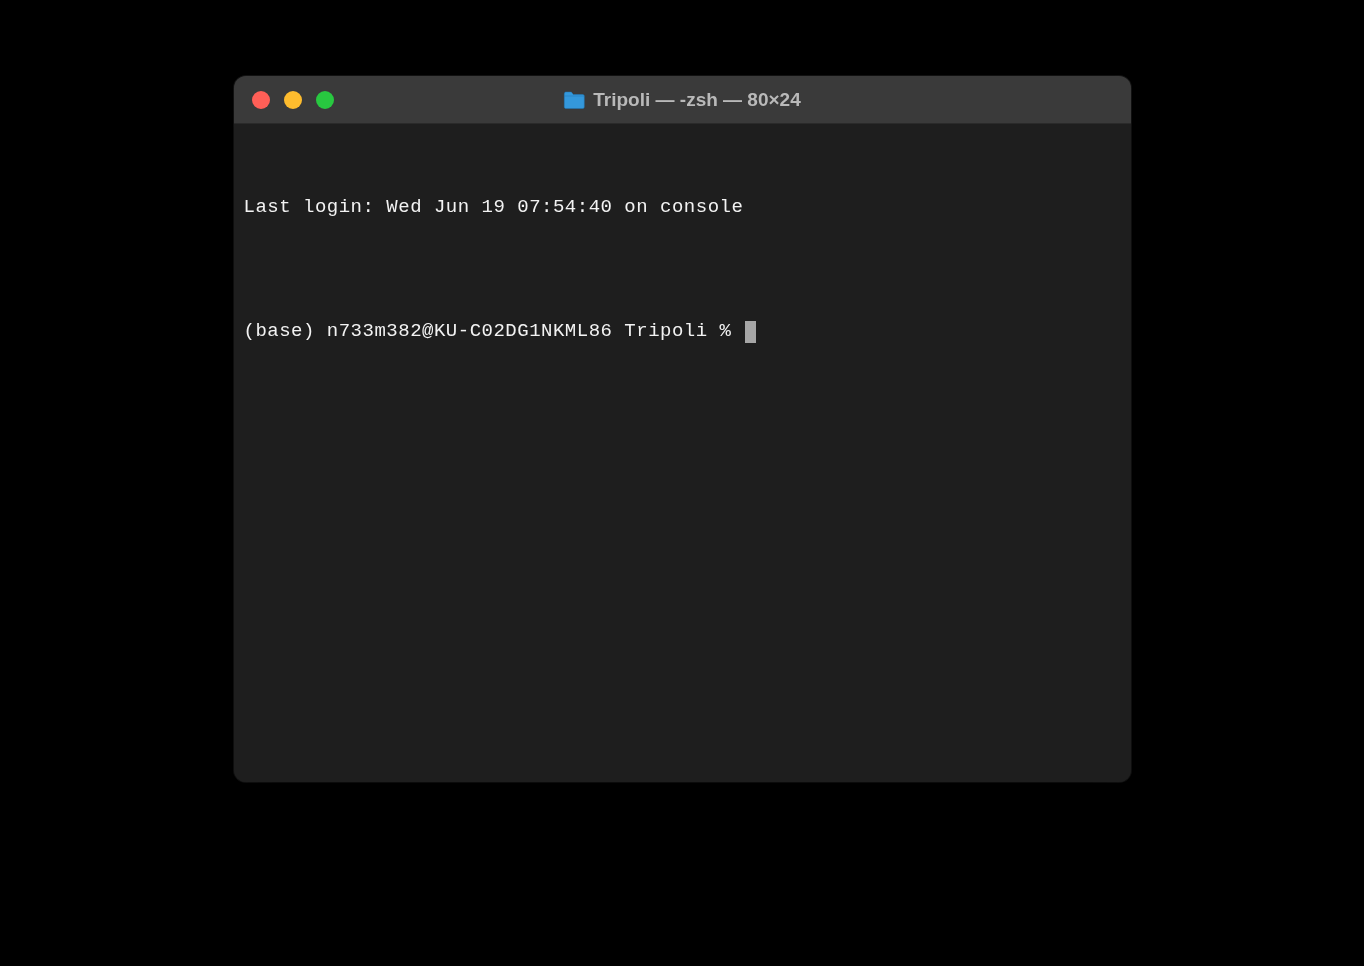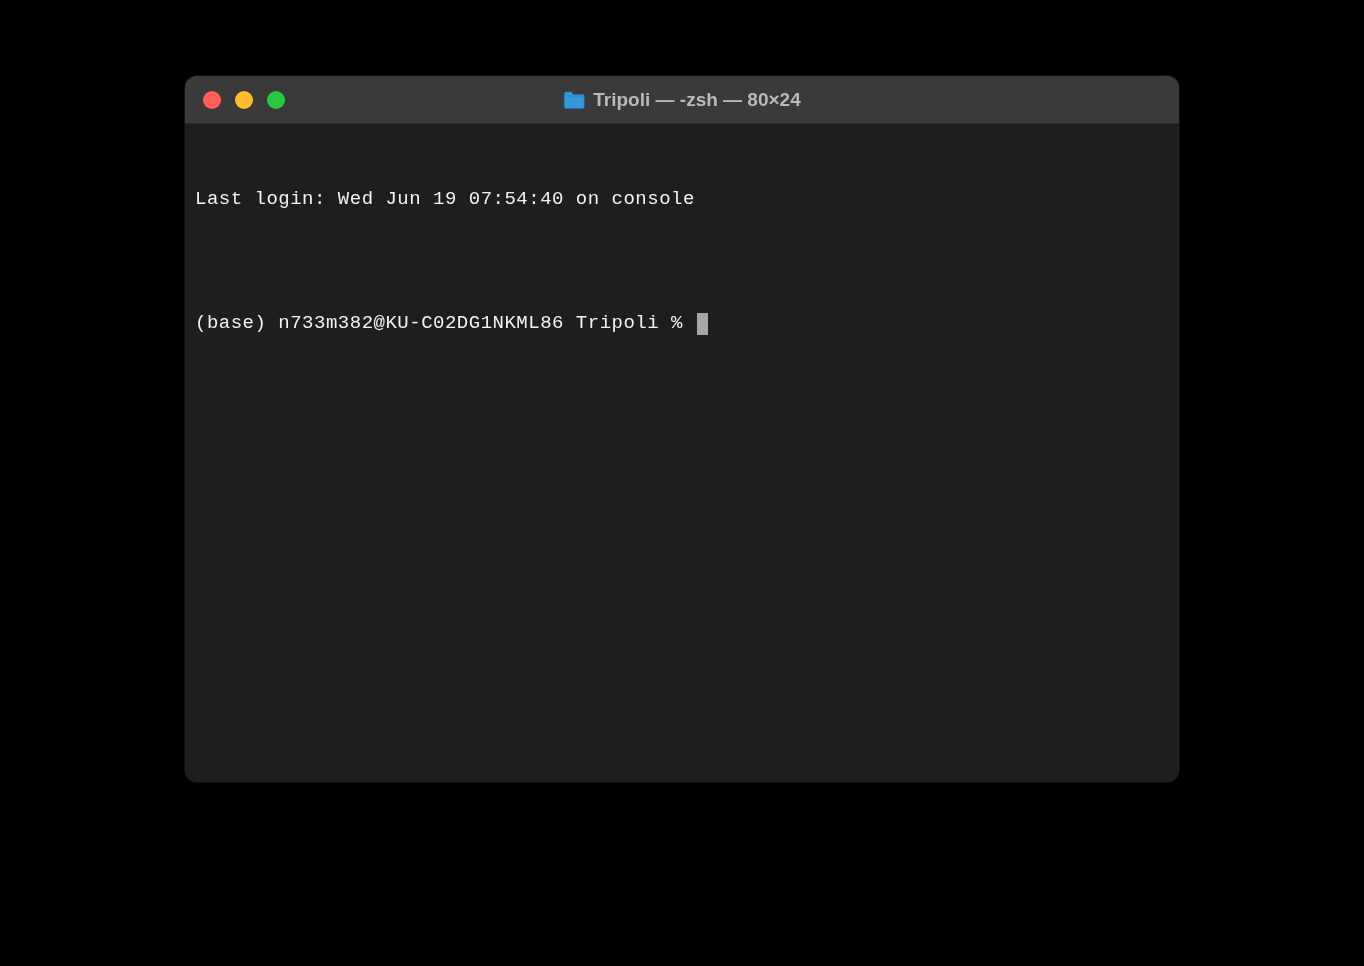--- a/index.html
+++ b/index.html
@@ -13,21 +13,21 @@
       width: 1364px;
       height: 966px;
       display: flex;
       align-items: flex-start;
       justify-content: center;
       padding-top: 76px;
       font-family: "SF Mono", Menlo, Monaco, "Courier New", monospace;
     }
     
     .terminal-window {
-      width: 994px;
+      width: 897px;
       height: 706px;
       background: #1e1e1e;
       border-radius: 12px;
       overflow: hidden;
       box-shadow: 0 20px 60px rgba(0,0,0,0.6), 0 0 0 1px rgba(255,255,255,0.08);
       display: flex;
       flex-direction: column;
     }
     
     .title-bar {
@@ -79,21 +79,21 @@
     
     .folder-icon {
       width: 22px;
       height: 18px;
       display: inline-block;
       position: relative;
     }
     
     .terminal-body {
       flex: 1;
-      padding: 8px 10px;
+      padding: 16px 10px;
       background: #1e1e1e;
       color: #f2f2f2;
       font-size: 19px;
       line-height: 27px;
       letter-spacing: 0.5px;
       white-space: pre;
       overflow: hidden;
     }
     
     .terminal-line {

